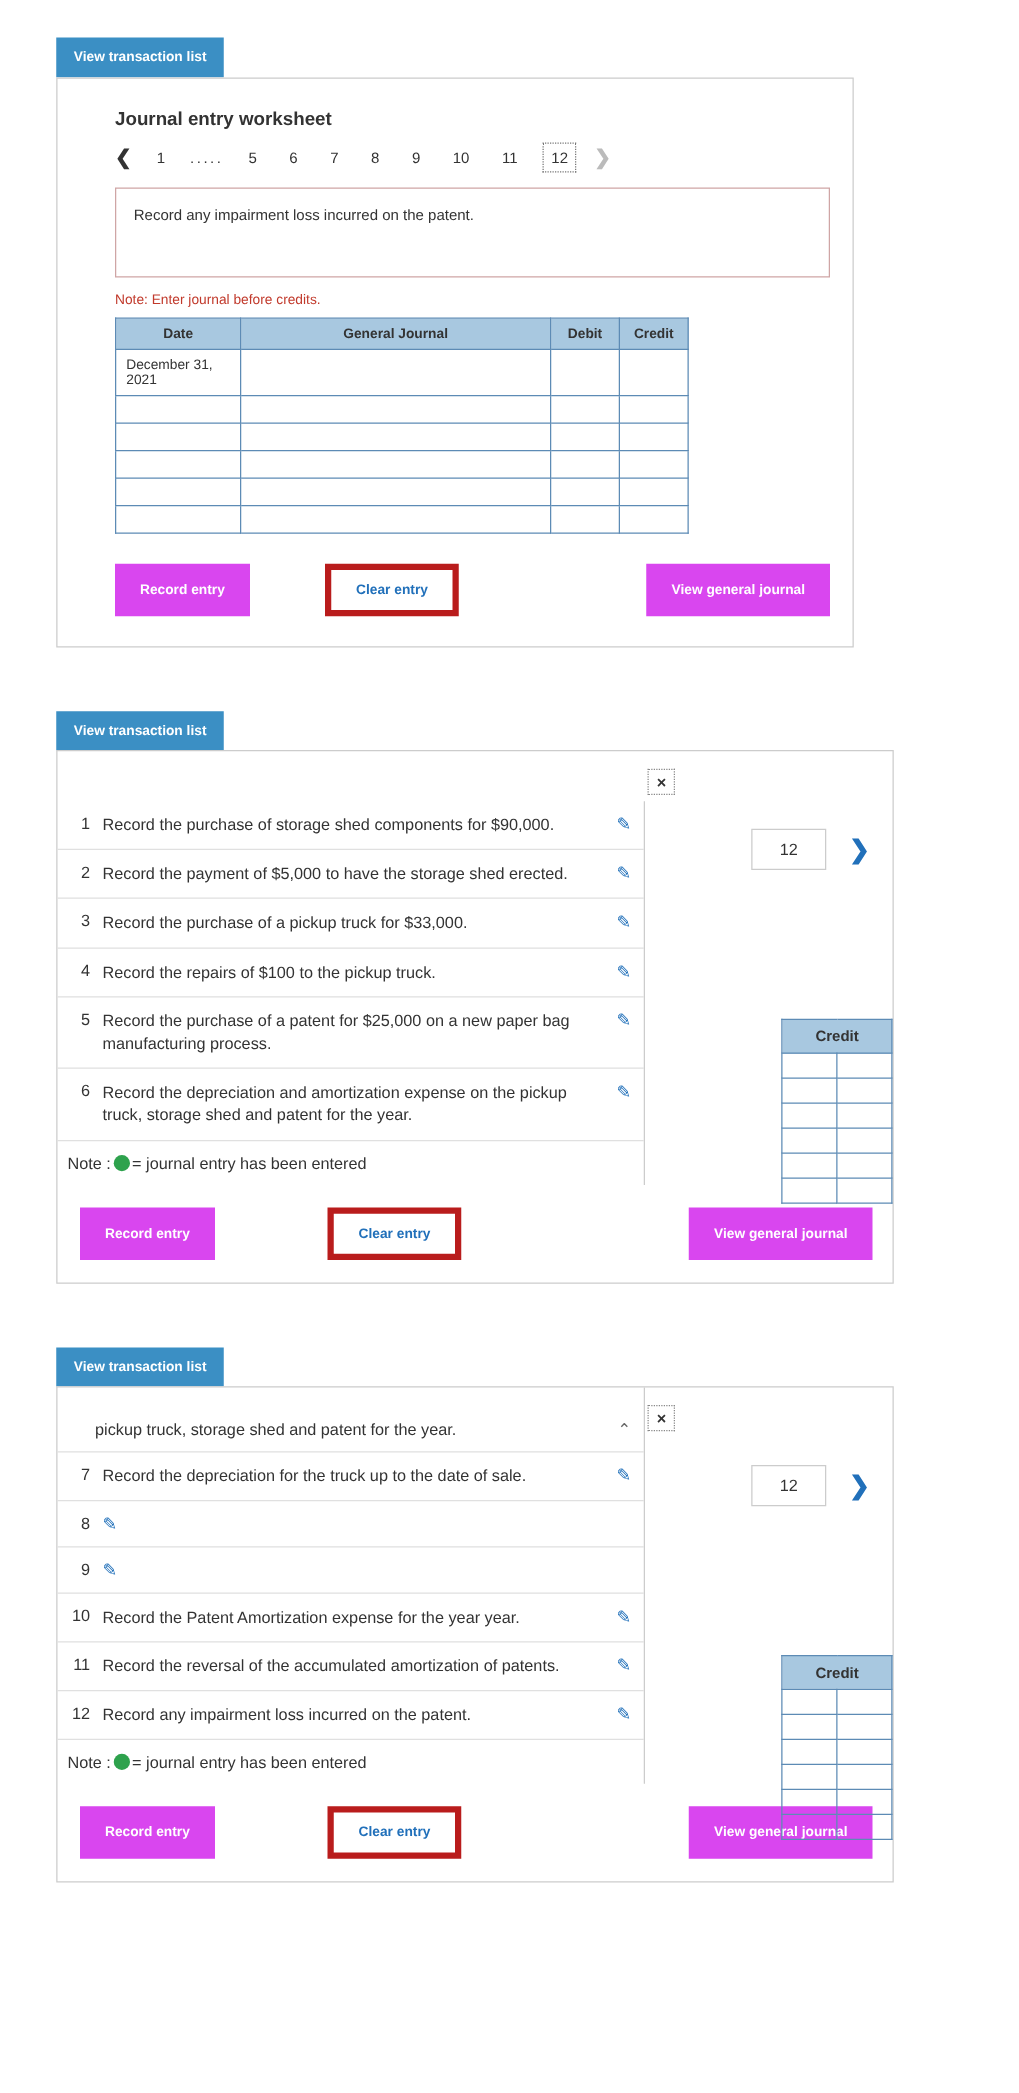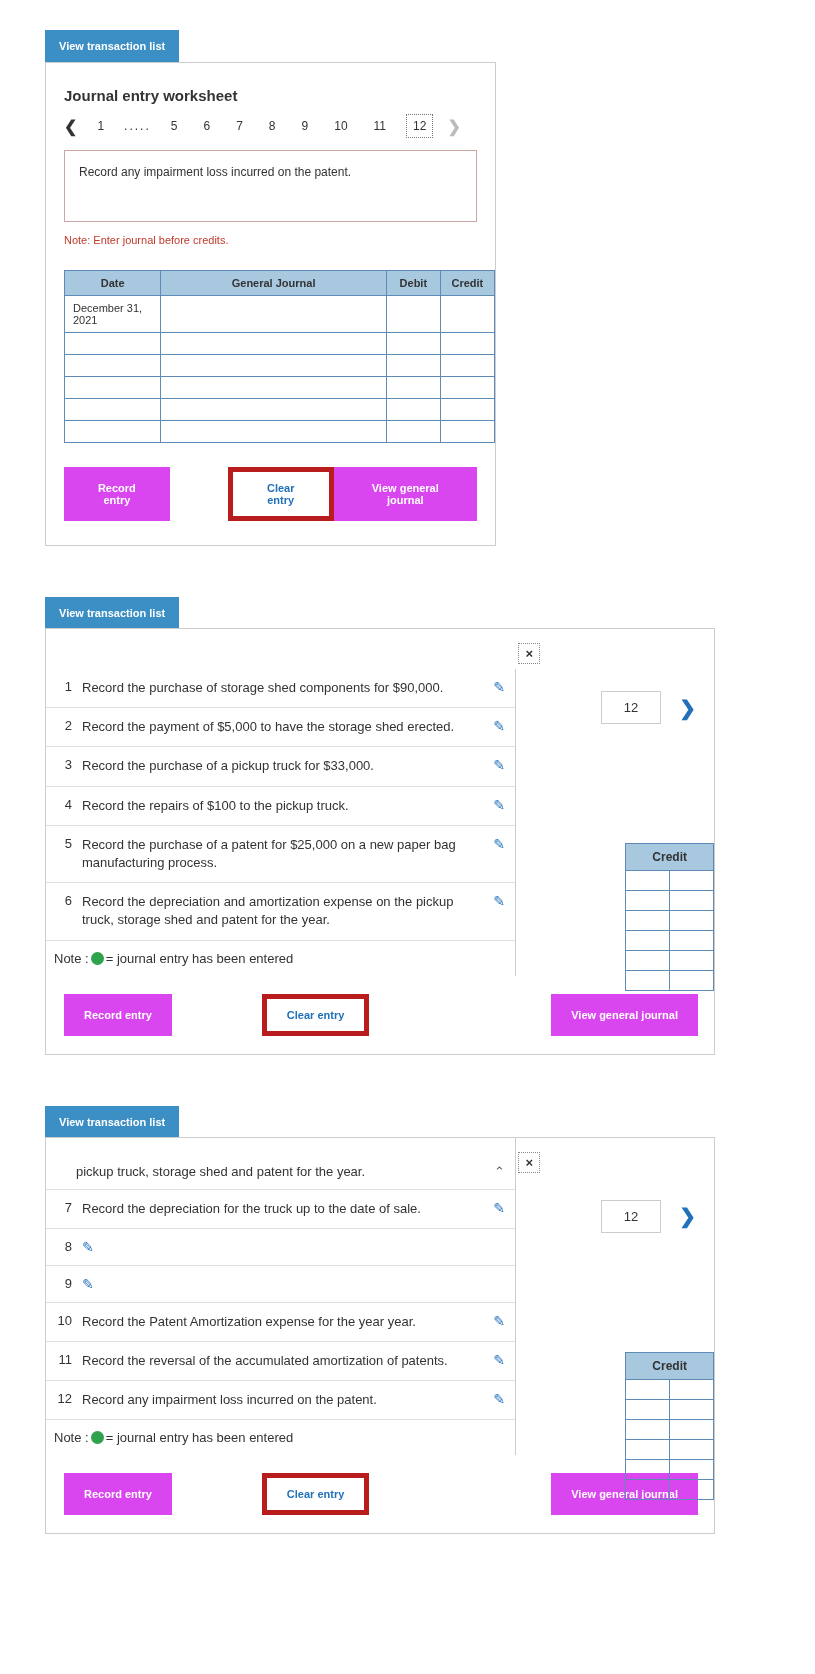--- a/index.html
+++ b/index.html
@@ -1,37 +1,37 @@
 <!DOCTYPE html>
 <html><head>
 <meta charset="utf-8">
 <style>
   * { box-sizing: border-box; margin: 0; padding: 0; }
   body { font-family: Verdana, Arial, sans-serif; font-size: 12px; background: #fff; color: #333; width: 815px; }
   
   .view-trans-btn { background: #3b8fc4; color: #fff; border: none; padding: 10px 14px; font-size: 11px; font-weight: bold; cursor: pointer; margin: 30px 0 0 45px; }
   
   .panel { border: 1px solid #ccc; margin: 0 45px 50px 45px; background: #fff; position: relative; }
-  .panel.small { width: 451px; }
+  .panel.small { width: 638px; padding-left: 28px; }
   .panel.ptop { padding-top: 12px; }
   
   .panel-title { font-weight: bold; font-size: 15px; padding: 12px 18px 10px 18px; }
   
   .tab-row { display: flex; align-items: center; padding: 0 18px 12px 18px; gap: 14px; font-size: 12px; }
   .tab-arrow { font-size: 16px; font-weight: bold; color: #333; cursor: pointer; }
   .tab-arrow.gray { color: #bbb; }
   .tab-item { cursor: pointer; padding: 4px 6px; }
   .tab-item.active { border: 1px dotted #777; }
   .tab-ellipsis { letter-spacing: 2px; }
   
   .instruction-box { border: 1px solid #cfa5a5; margin: 0 18px 12px 18px; padding: 14px; font-size: 12px; min-height: 72px; }
   
   .note-red { color: #c1392b; font-size: 11px; padding: 0 18px 8px 18px; }
   
-  .je-table { border-collapse: collapse; margin: 16px 0 0 18px; }
+  .je-table { border-collapse: collapse; margin: 0 0 0 18px; }
   .je-table th, .je-table td { border: 1px solid #5d8bb5; padding: 6px 8px; font-size: 11px; text-align: center; }
   .je-table th { background: #a8c8e0; font-weight: bold; }
   .je-table td { background: #fff; height: 22px; }
   .col-date { width: 100px; }
   .col-gj { width: 248px; }
   .col-dc { width: 55px; }
   .je-table td.left { text-align: left; }
   
   .action-row { display: flex; padding: 24px 18px 24px 18px; }
   .btn-blue { background: #d946ef; color: #fff; border: none; padding: 10px 20px; font-size: 11px; font-weight: bold; cursor: pointer; }

